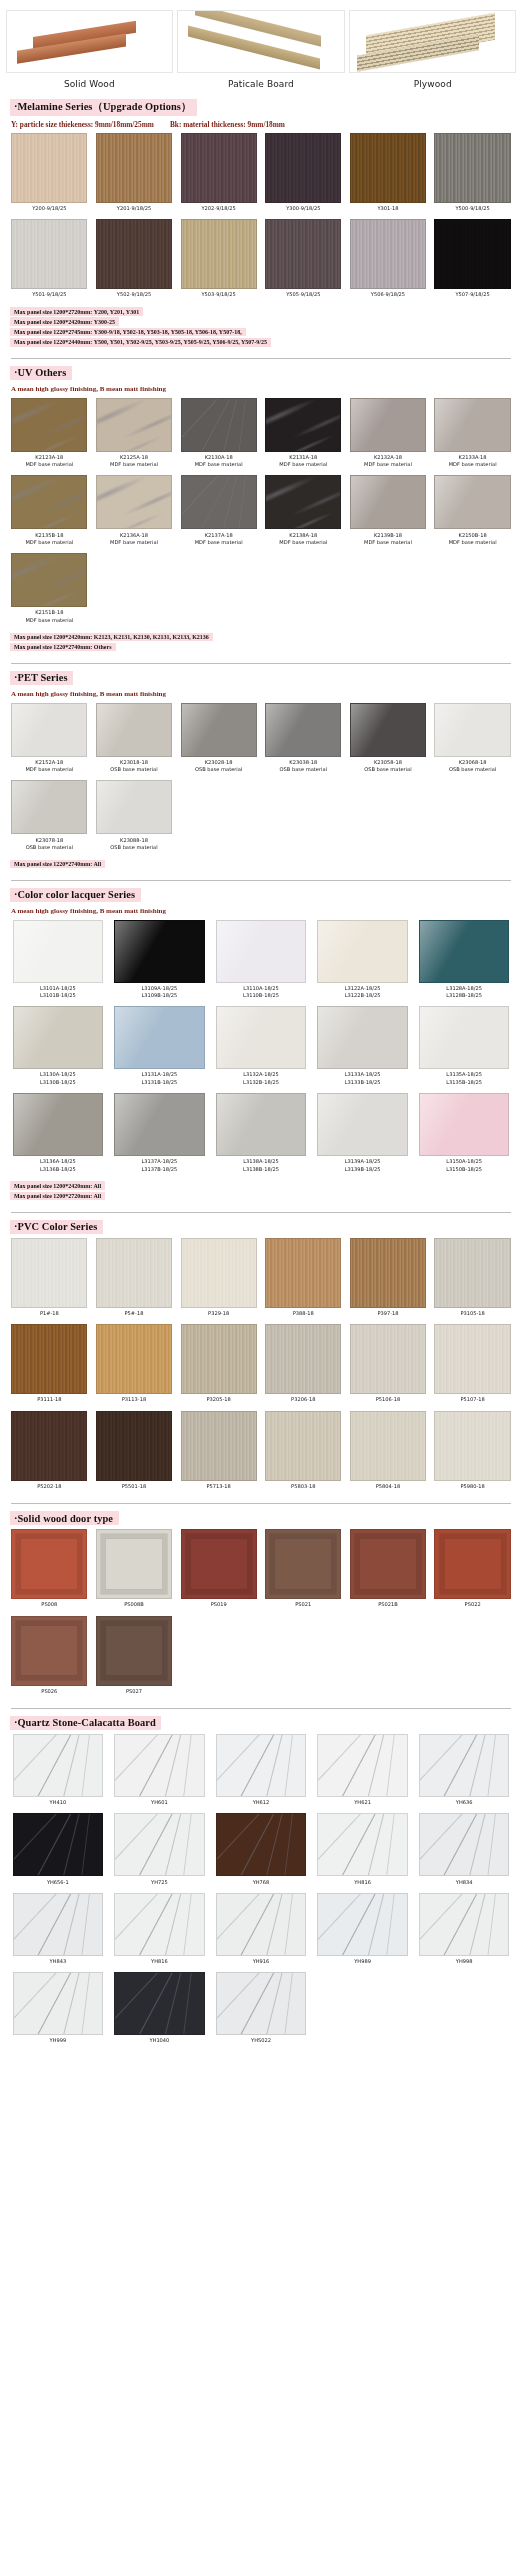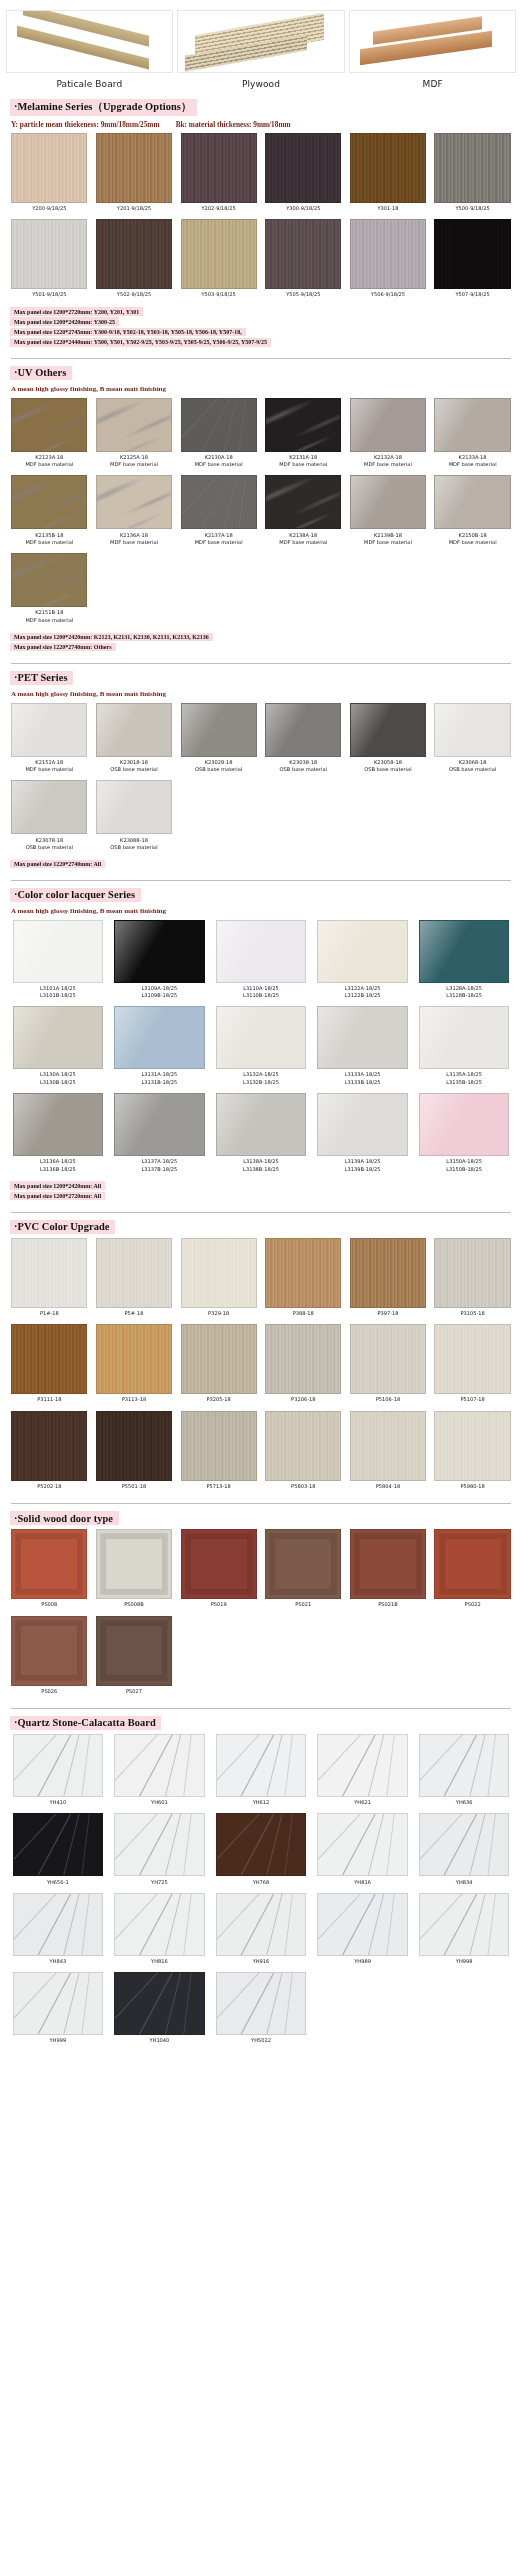--- a/index.html
+++ b/index.html
@@ -152,37 +152,37 @@
     box-shadow:inset 0 0 0 0.7px rgba(0,0,0,.16), 0 0 0 0.7px rgba(0,0,0,.10);
   }
 </style>
 </head>
 <body>
 
 <div class="page">
 
   <div class="boards">
     <div class="board-cell">
+      <div class="board-img bd-solid"></div>
+      <div class="board-label">Solid Wood</div>
+    </div>
+    <div class="board-cell">
       <div class="board-img bd-part"></div>
       <div class="board-label">Paticale Board</div>
     </div>
     <div class="board-cell">
       <div class="board-img bd-ply"></div>
       <div class="board-label">Plywood</div>
     </div>
-    <div class="board-cell">
-      <div class="board-img bd-mdf"></div>
-      <div class="board-label">MDF</div>
-    </div>
   </div>
 
   <div>
     <div class="sec-head">·Melamine Series（Upgrade Options）</div>
     <div class="sub-note">
-      <span>Y: particle mean thiekeness: 9mm/18mm/25mm</span>
+      <span>Y: particle size thiekeness: 9mm/18mm/25mm</span>
       <span class="gap"></span>
       <span>Bk: material thickeness: 9mm/18mm</span>
     </div>
     <div class="grid g6 g6-tall">
         <div class="cell">
           <div class="chip wg" style="background: rgb(217, 194, 171);"></div>
           <div class="cap">Y200-9/18/25</div>
         </div>
         <div class="cell">
           <div class="chip wg" style="background: rgb(160, 122, 82);"></div>
@@ -459,21 +459,21 @@
         </div>
       </div>
     <div class="maxbars">
         <span class="maxbar">Max panel size 1200*2420mm: All</span>
         <span class="maxbar">Max panel size 1200*2720mm: All</span>
       </div>
     <div class="divider"></div>
   </div>
 
   <div>
-    <div class="sec-head">·PVC Color Upgrade</div>
+    <div class="sec-head">·PVC Color Series</div>
     <div class="grid g6 g6-tall">
         <div class="cell">
           <div class="chip wg" style="background: rgb(228, 226, 221);"></div>
           <div class="cap">P1#-18</div>
         </div>
         <div class="cell">
           <div class="chip wg" style="background: rgb(221, 217, 207);"></div>
           <div class="cap">P5#-18</div>
         </div>
         <div class="cell">

